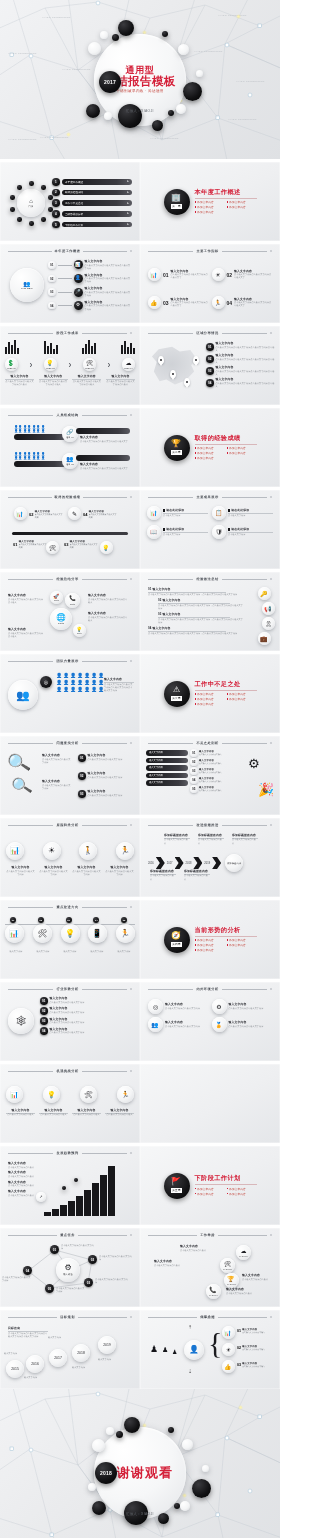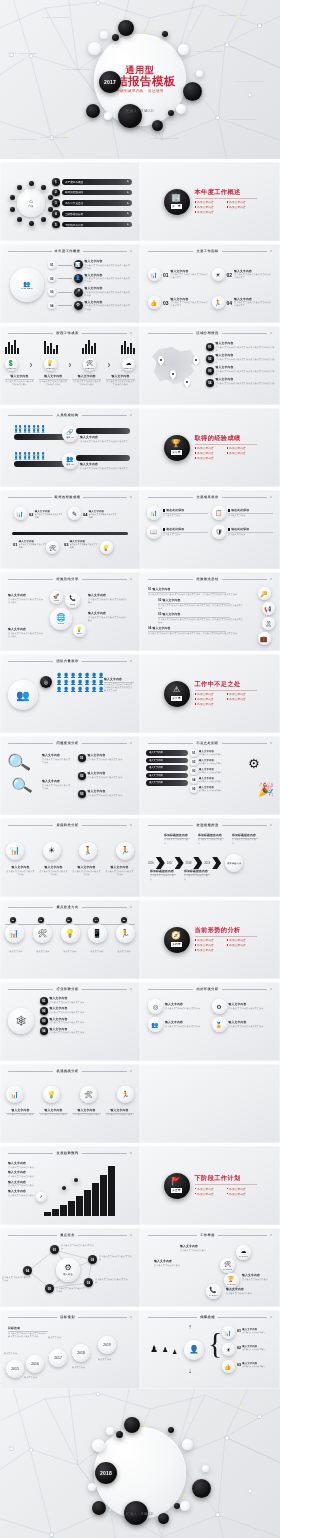--- a/index.html
+++ b/index.html
@@ -1696,17 +1696,20 @@
     <div class="blob dark" style="width:6px;height:6px;left:174px;top:114px"></div>
     <div class="blob light" style="width:13px;height:13px;left:92px;top:50px"></div>
     <div class="blob light" style="width:8px;height:8px;left:106px;top:38px"></div>
     <div class="blob light" style="width:11px;height:11px;left:182px;top:50px"></div>
     <div class="blob light" style="width:10px;height:10px;left:180px;top:112px"></div>
     <div class="blob light" style="width:8px;height:8px;left:88px;top:94px"></div>
     <div class="blob light" style="width:7px;height:7px;left:202px;top:76px"></div>
 
     <div class="year-badge" style="margin-left:-34px;margin-top:0;">2018</div>
 
+    <div class="hero-text">
+      <div class="closing-title" style="margin-left:10px">谢谢观看</div>
+    </div>
 
     <div class="hero-author" style="top:123px">汇报人：XIAOJI</div>
   </div>
 
 </div>
 
 </body></html>

